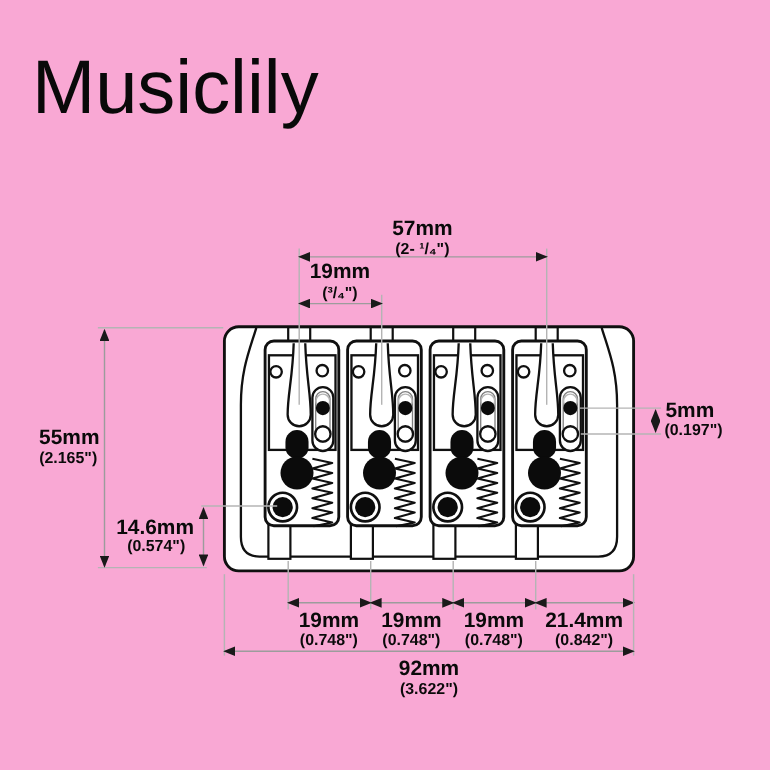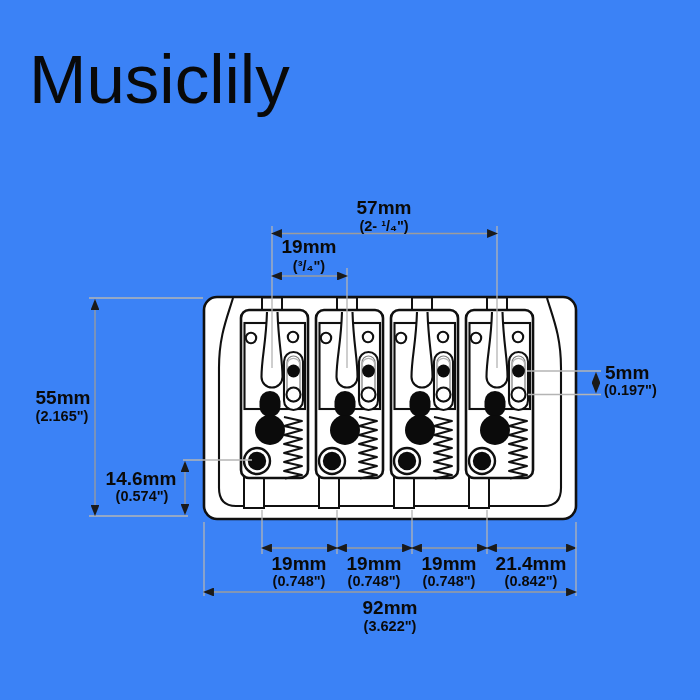--- a/index.html
+++ b/index.html
@@ -1,16 +1,16 @@
 <!DOCTYPE html>
 <html><head>
 <meta charset="utf-8">
 <style>
   html,body{margin:0;padding:0;background:#fff;}
-  .stage{position:relative;width:700px;height:700px;background:#3b82f6;overflow:hidden;
+  .stage{position:relative;width:700px;height:700px;background:#f9a8d4;overflow:hidden;
          font-family:"Liberation Sans",sans-serif;}
   .logo{position:absolute;left:29px;top:45px;font:400 69px/1 "Liberation Sans",sans-serif;
         letter-spacing:0;color:#090909;white-space:nowrap;}
   svg{position:absolute;left:0;top:0;}
   
   .k{stroke:#101010;fill:#ffffff;}
   .k2{stroke:#101010;fill:none;}
   .blk{fill:#0b0b0b;stroke:none;}
   .thin{stroke:#7f7f7f;fill:none;stroke-width:1.2;}
   .ghost{stroke:#b5b5b5;fill:none;stroke-width:1.3;}

